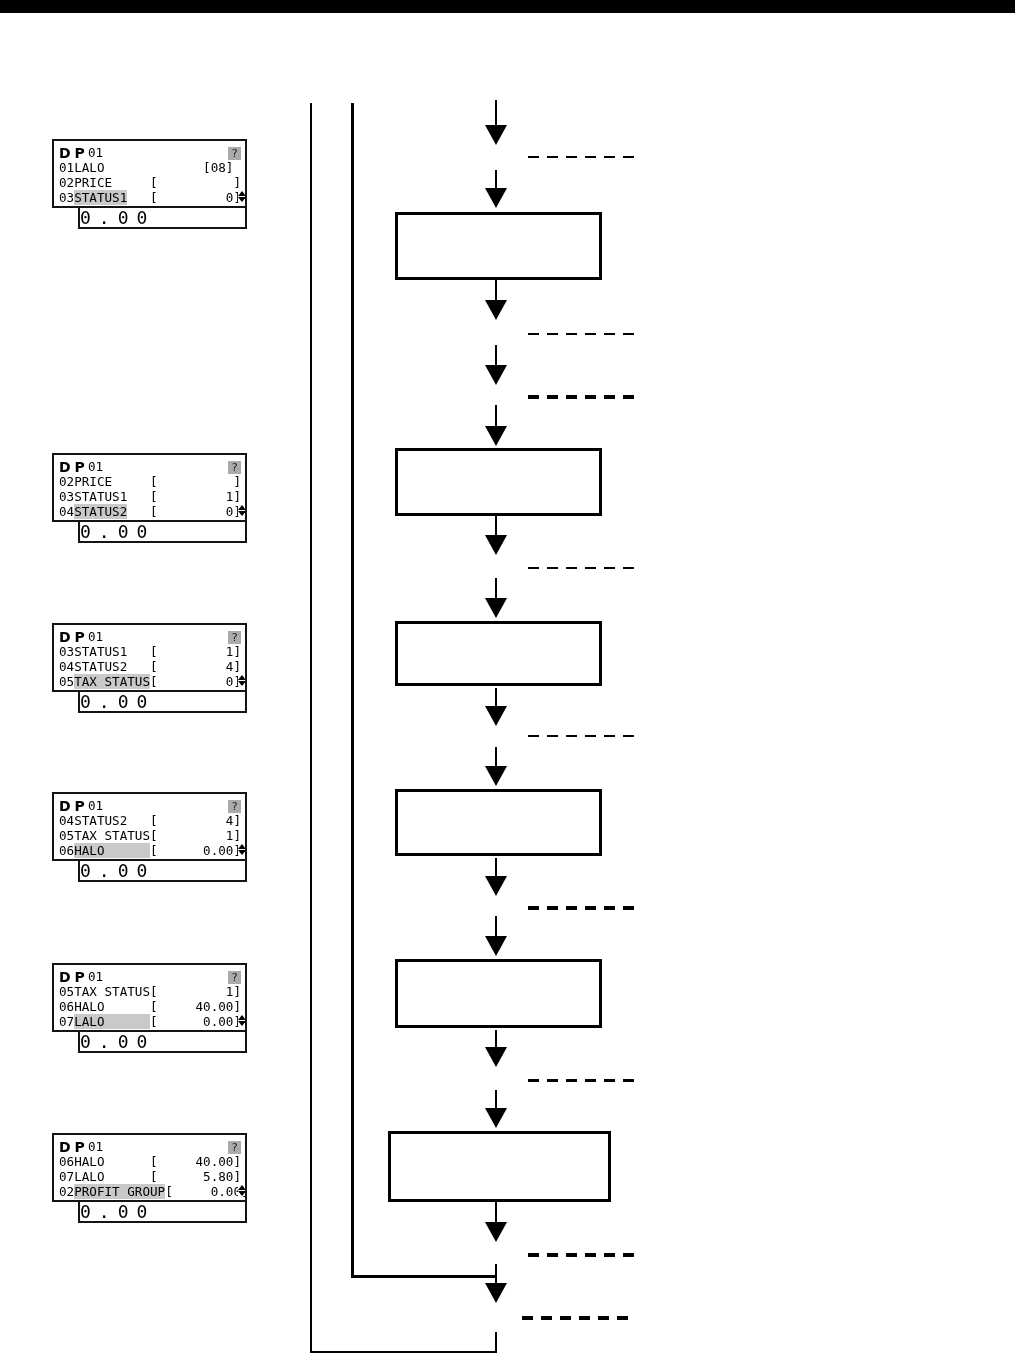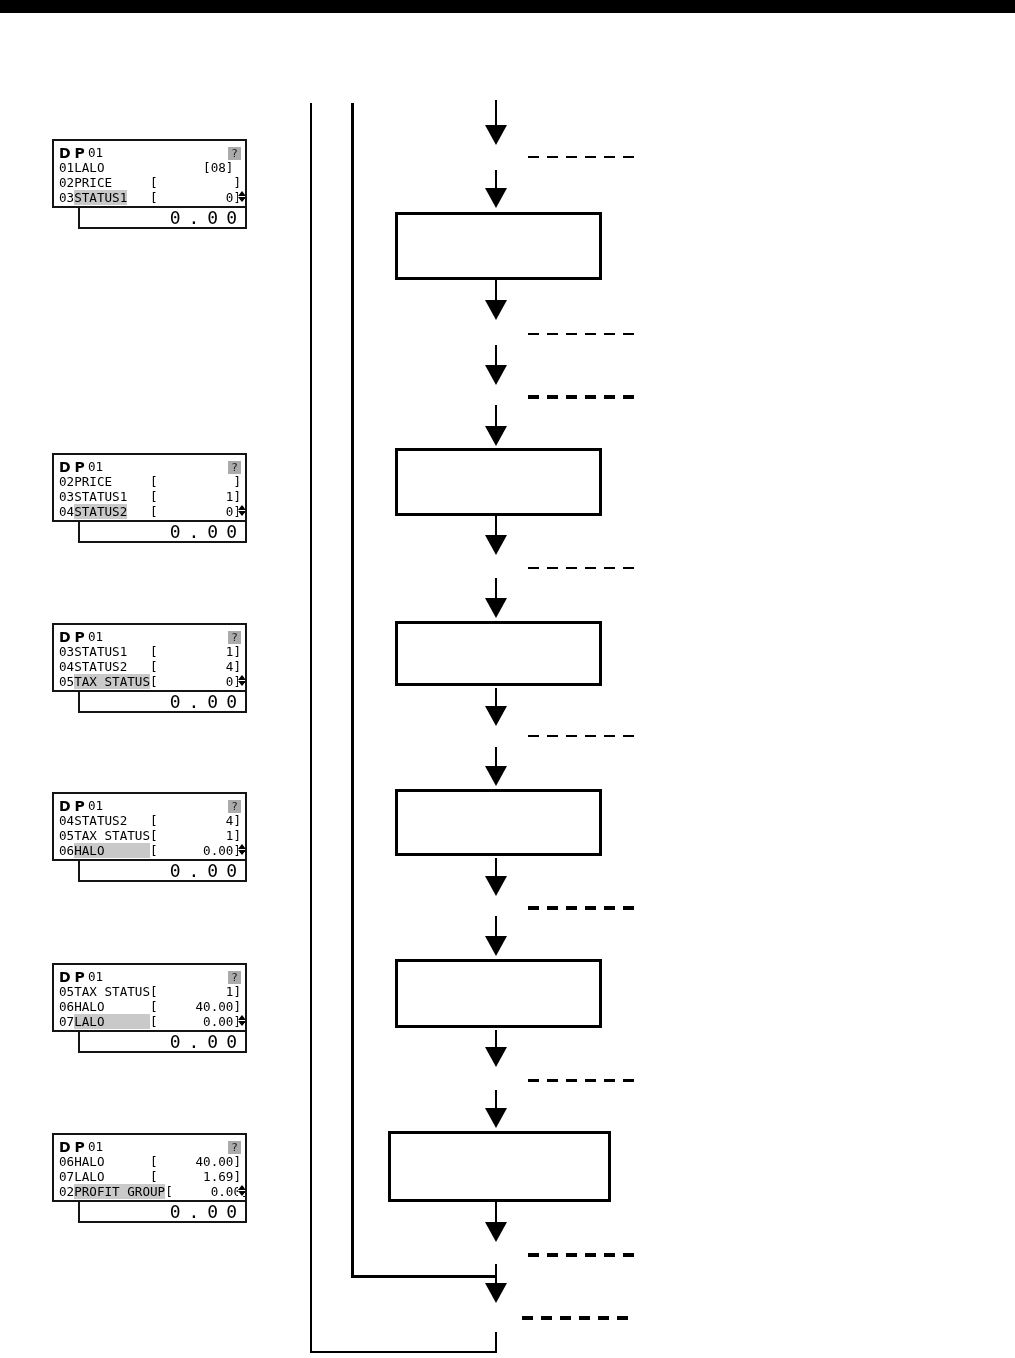--- a/index.html
+++ b/index.html
@@ -52,21 +52,20 @@
   }
   .tri-up{width:0;height:0;border-left:4px solid transparent;border-right:4px solid transparent;border-bottom:5px solid #000;margin-bottom:1px;}
   .tri-down{width:0;height:0;border-left:4px solid transparent;border-right:4px solid transparent;border-top:5px solid #000;}
   .sum{
     box-sizing:border-box;
     margin-left:26px;margin-top:-2px;
     width:169px;height:23px;
     border:2px solid #141414;
     background:#fff;
     font-size:18px;line-height:19px;
-    text-align:right;
     letter-spacing:8px;
     padding-right:0;
   }
 
   
   .vline,.hline,.shaft{position:absolute;background:#000;}
   .shaft{width:2px;left:495px;}
   .head{
     position:absolute;left:485px;
     width:0;height:0;
@@ -163,21 +162,21 @@
   </div>
 
   <div class="display" style="top:1133px">
     <div class="lcd">
       <div class="lcd-header">
         <span class="brand">DP</span>
           <span class="hnum">01</span>
         <span class="help">?</span>
       </div>
       <div class="lcd-row"><span>06</span><span>HALO</span><span>      [     40.00]</span></div>
-      <div class="lcd-row"><span>07</span><span>LALO</span><span>      [      1.69]</span></div>
+      <div class="lcd-row"><span>07</span><span>LALO</span><span>      [      5.80]</span></div>
       <div class="lcd-row"><span>02</span><span class="hl">PROFIT GROUP</span><span>[     0.00]%</span><span class="scrollind"><span class="tri-up"></span><span class="tri-down"></span></span></div>
     </div>
     <div class="sum"><span>0.00</span></div>
   </div>
 
   <div class="vline" style="left:310px;top:103px;width:2px;height:1250px"></div>
   <div class="hline" style="left:310px;top:1351px;width:187px;height:2px"></div>
   <div class="vline" style="left:351px;top:103px;width:3px;height:1174px"></div>
   <div class="hline" style="left:351px;top:1275px;width:145px;height:3px"></div>
 

